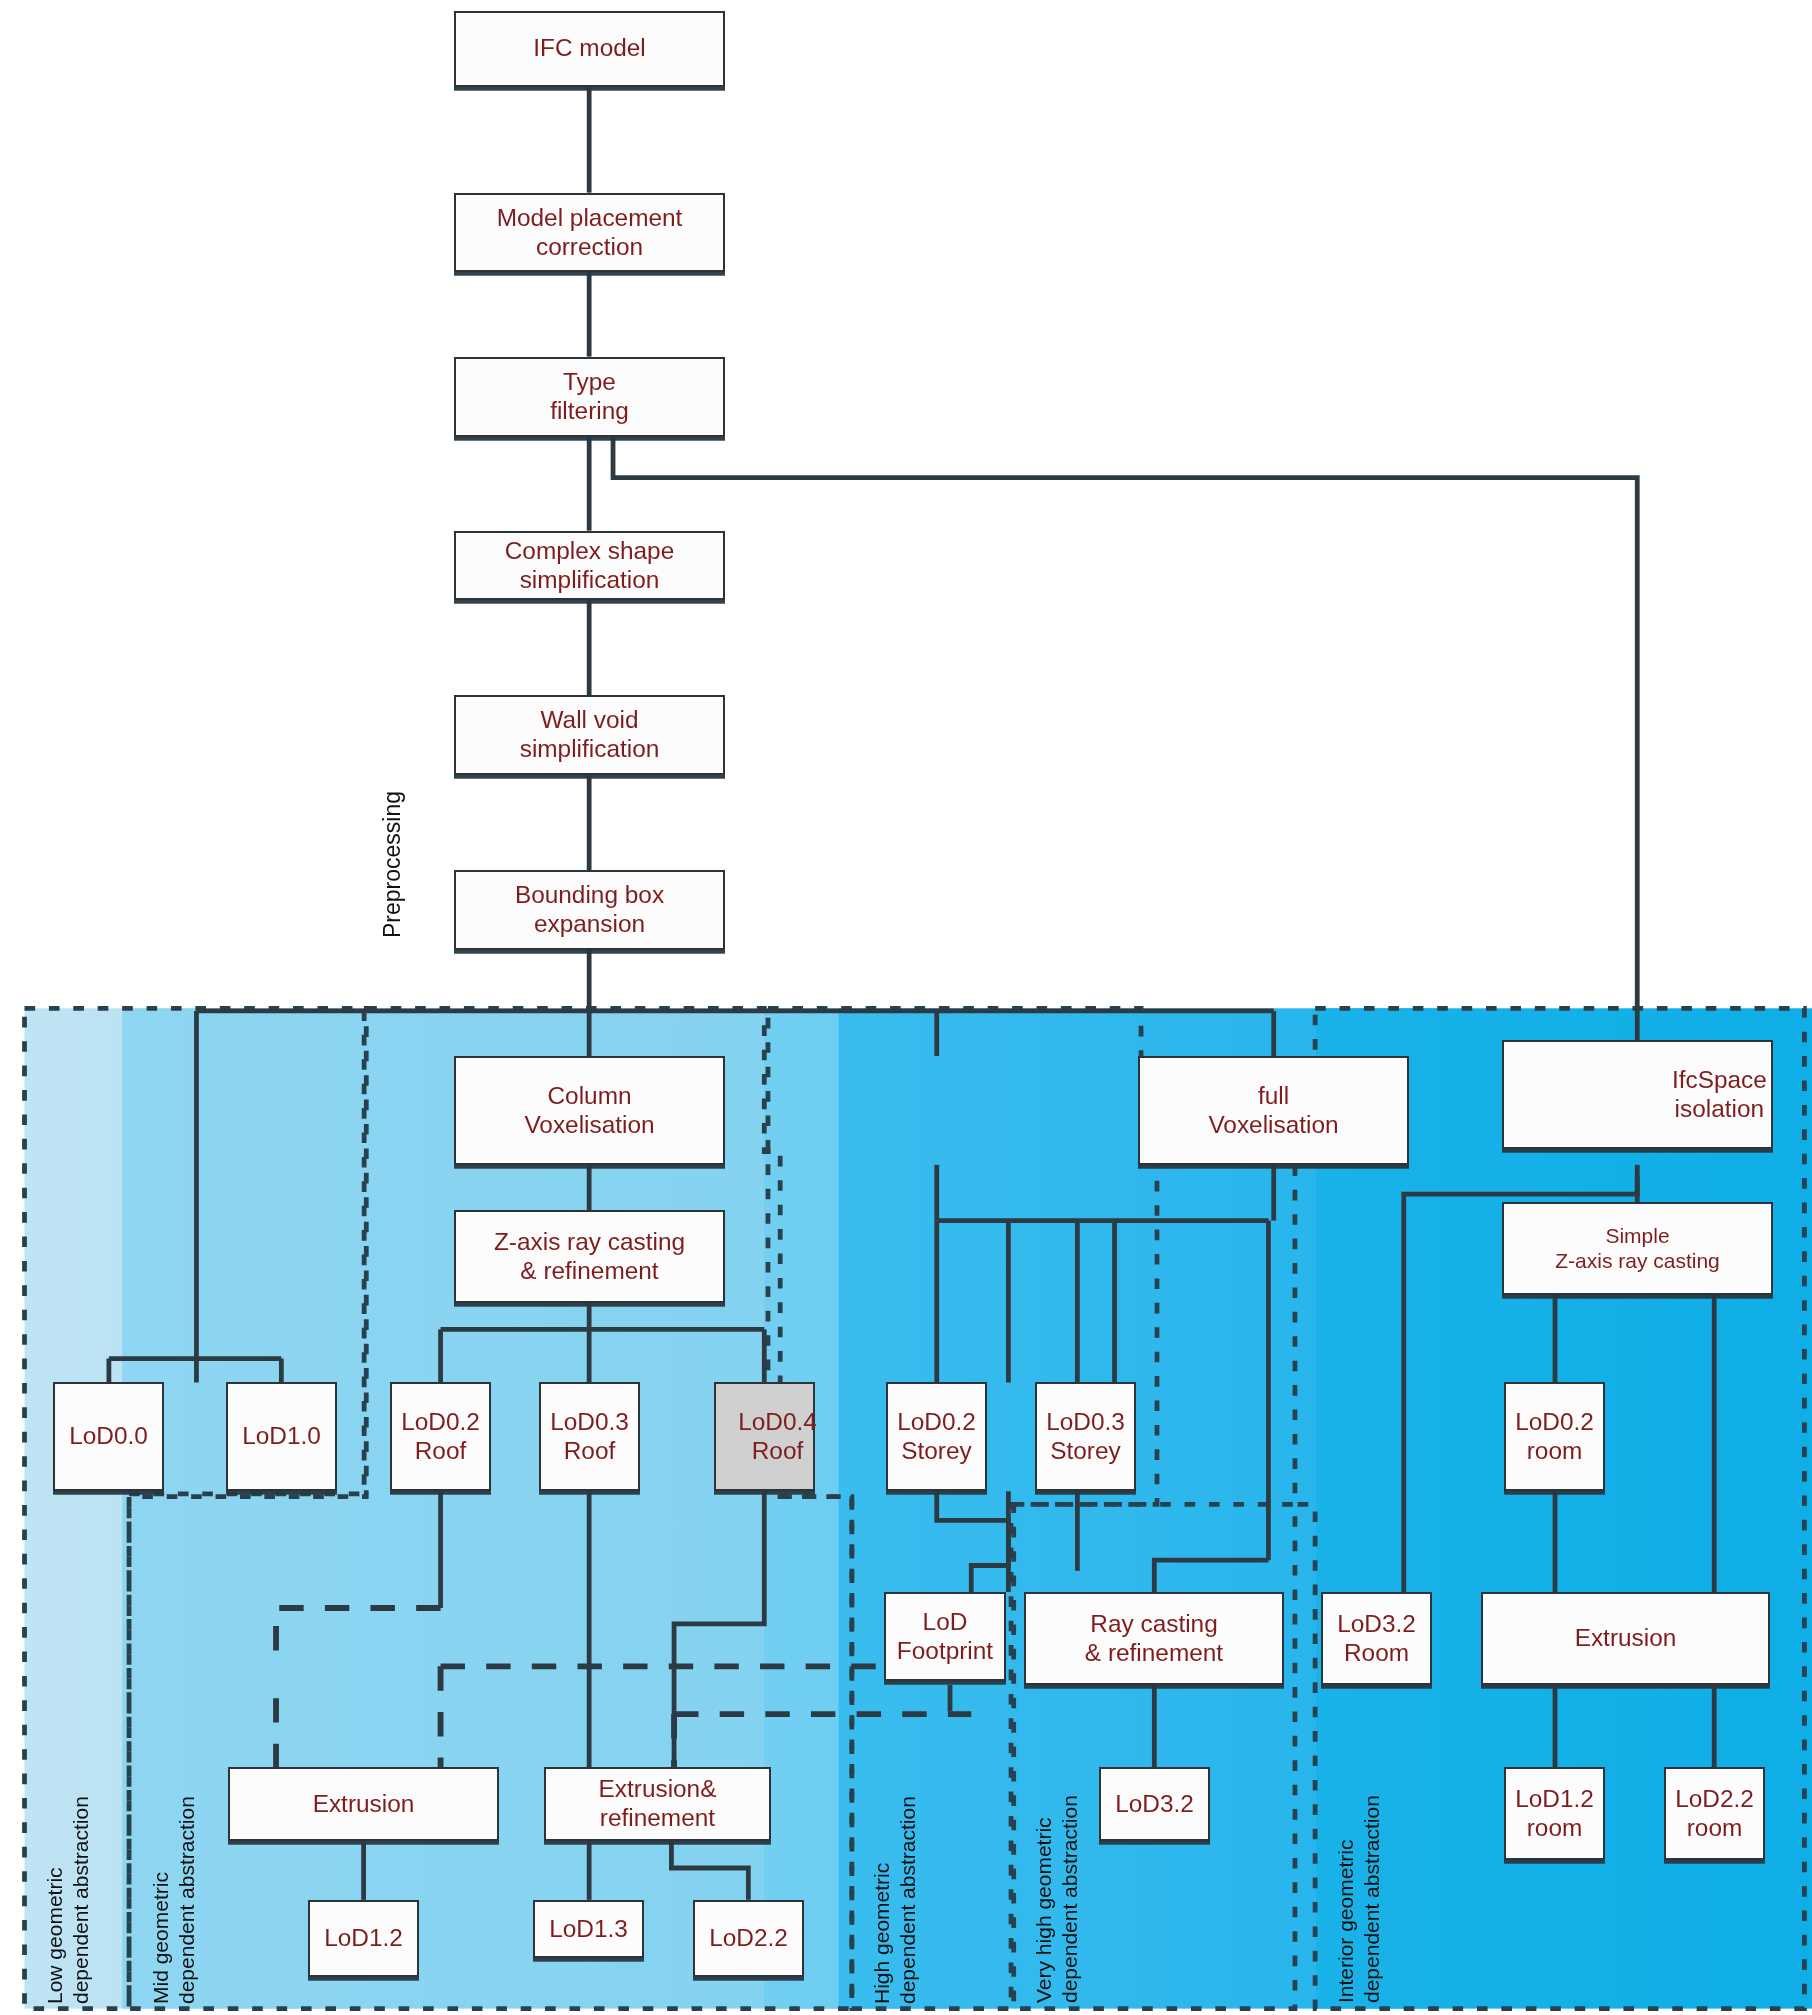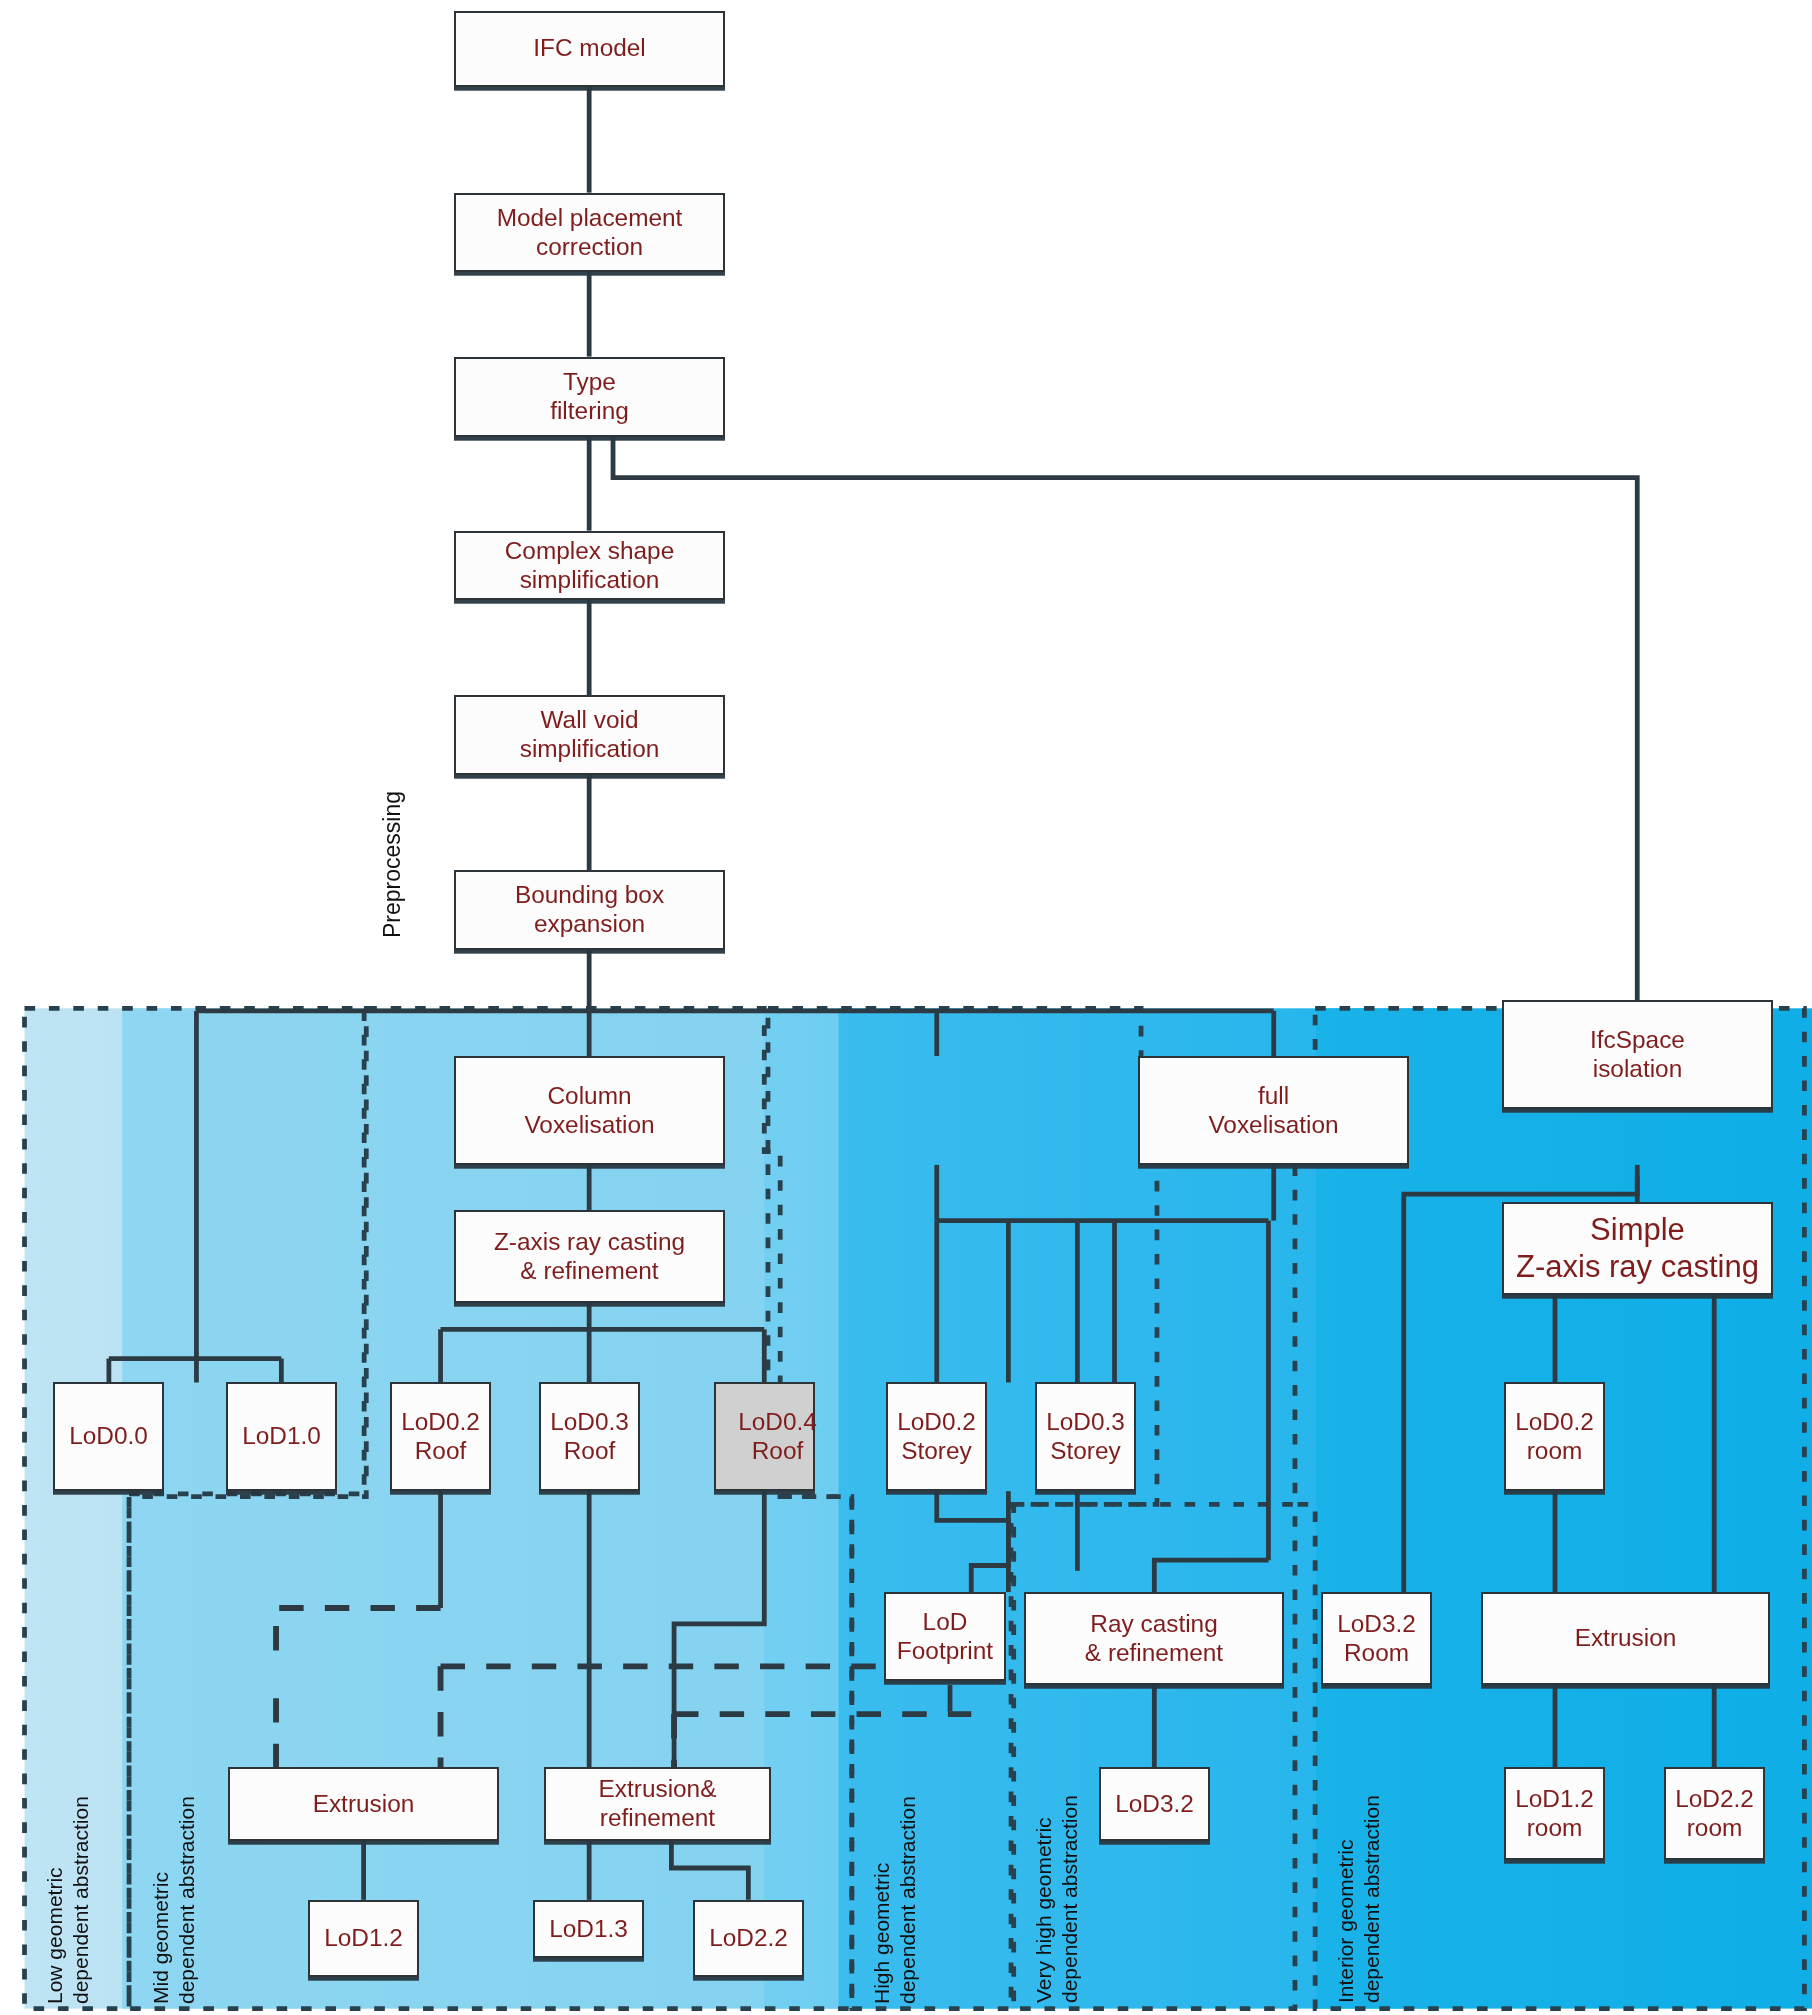--- a/index.html
+++ b/index.html
@@ -181,32 +181,32 @@
     <span style="white-space:pre-line">Column
 Voxelisation</span>
     </div>
 
 
   <div class="node" style="left:1138px;top:1056px;width:271px;height:109px;">
     <span style="white-space:pre-line">full
 Voxelisation</span>
     </div>
 
-  <div class="node" style="left:1502px;top:1000px;width:271px;height:109px;">
+  <div class="node" style="left:1502px;top:1040px;width:271px;height:109px;justify-content:flex-end;">
     <span style="white-space:pre-line">IfcSpace
 isolation</span>
     </div>
 
   <div class="node" style="left:454px;top:1210px;width:271px;height:93px;">
     <span style="white-space:pre-line">Z-axis ray casting
 &amp; refinement</span>
     </div>
 
   <div class="node" style="left:1502px;top:1202px;width:271px;height:93px;">
-    <span style="white-space:pre-line;font-size:31px">Simple
+    <span style="white-space:pre-line;font-size:21px">Simple
 Z-axis ray casting</span>
     </div>
 
   <div class="node" style="left:53px;top:1382px;width:111px;height:109px;">
     <span>LoD0.0</span>
     </div>
 
   <div class="node" style="left:226px;top:1382px;width:111px;height:109px;">
     <span>LoD1.0</span>
     </div>

